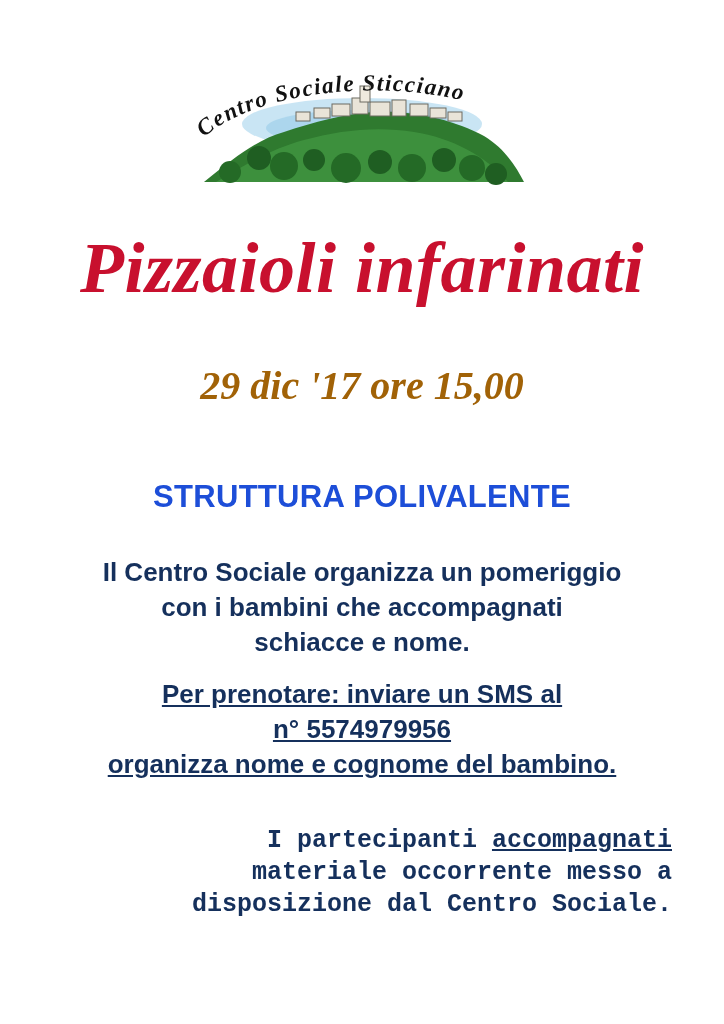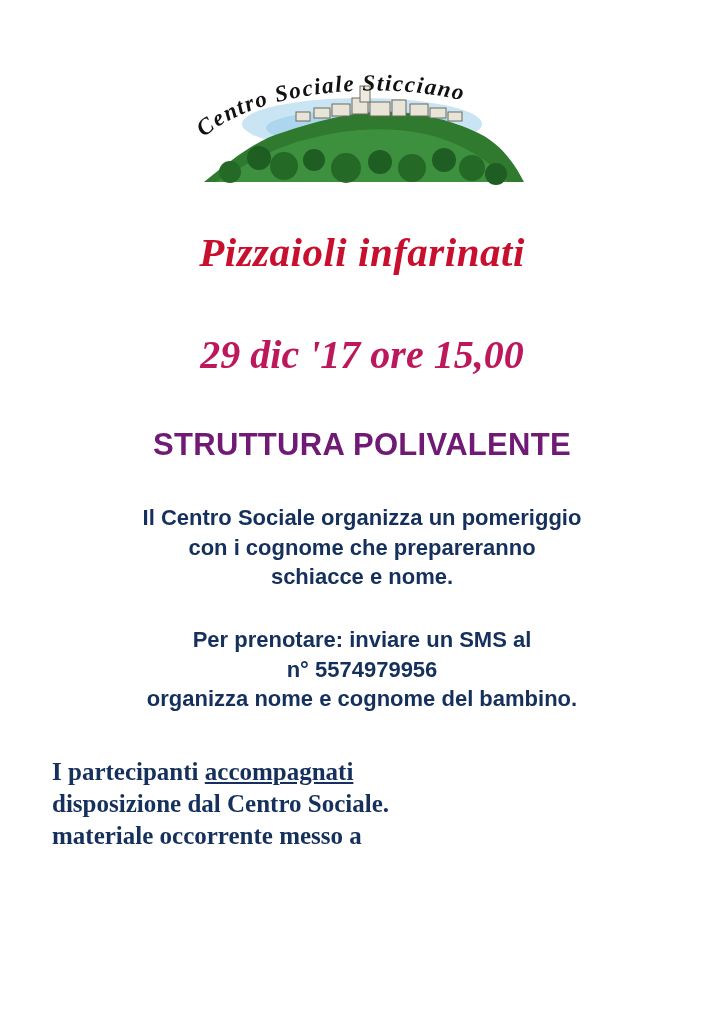--- a/index.html
+++ b/index.html
@@ -39,74 +39,75 @@
     width: 396px;
     height: 128px;
   }
 
   
   .main-title {
     margin-top: 42px;
     font-family: "Liberation Serif", serif;
     font-style: italic;
     font-weight: bold;
-    font-size: 41px;
+    font-size: 72px;
     color: #c8102e;
     letter-spacing: 0.5px;
     line-height: 1;
     text-align: center;
   }
 
   
   .date-line {
     margin-top: 62px;
     font-family: "Liberation Serif", serif;
     font-style: italic;
     font-weight: bold;
     font-size: 40px;
-    color: #be185d;
+    color: #a16207;
     text-align: right;
     line-height: 1;
   }
 
   
   .venue {
-    margin-top: 52px;
+    margin-top: 73px;
     font-family: "Liberation Sans", sans-serif;
     font-weight: bold;
     font-size: 31px;
-    color: #701a75;
+    color: #1d4ed8;
     text-align: left;
     letter-spacing: 0.3px;
   }
 
   
   .para {
     margin-top: 40px;
     font-family: "Liberation Sans", sans-serif;
     font-weight: bold;
-    font-size: 22px;
+    font-size: 26px;
     line-height: 1.35;
     color: #15305c;
     text-align: center;
     width: 640px;
   }
   .para.second {
-    margin-top: 33px;
+    margin-top: 17px;
+    text-decoration: underline;
   }
 
   
   .closing {
     margin-top: 42px;
-    font-family: Liberation Serif, serif;
+    font-family: Liberation Mono, monospace;
     font-weight: bold;
     font-size: 25px;
     line-height: 1.28;
     color: #15305c;
-    text-align: left;
+    text-align: right;
     width: 620px;
   }
   .closing u {
     text-decoration: underline;
     text-underline-offset: 2px;
   }
   .line { display: block; }
 </style>
 </head>
 <body>
@@ -158,29 +159,29 @@
   </div>
 
   <div class="main-title">Pizzaioli infarinati</div>
 
   <div class="date-line">29 dic '17 ore 15,00</div>
 
   <div class="venue">STRUTTURA POLIVALENTE</div>
 
   <div class="para">
     <span class="line">Il Centro Sociale organizza un pomeriggio</span>
-    <span class="line">con i cognome che prepareranno</span>
+    <span class="line">con i bambini che accompagnati</span>
     <span class="line">schiacce e nome.</span>
   </div>
 
   <div class="para second">
     <span class="line">Per prenotare: inviare un SMS al</span>
     <span class="line">n° 5574979956</span>
     <span class="line">organizza nome e cognome del bambino.</span>
   </div>
 
   <div class="closing">
     <span class="line"><span>I partecipanti </span><u>accompagnati</u></span>
+    <span class="line">materiale occorrente messo a</span>
     <span class="line">disposizione dal Centro Sociale.</span>
-    <span class="line">materiale occorrente messo a</span>
   </div>
 
 </div>
 
 </body></html>

